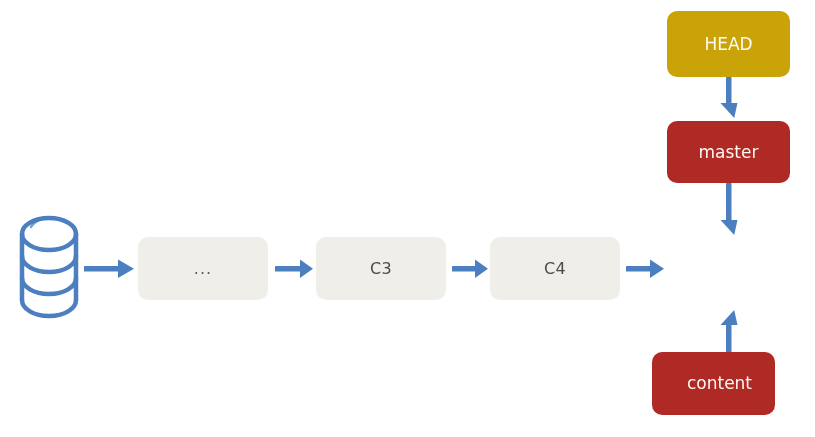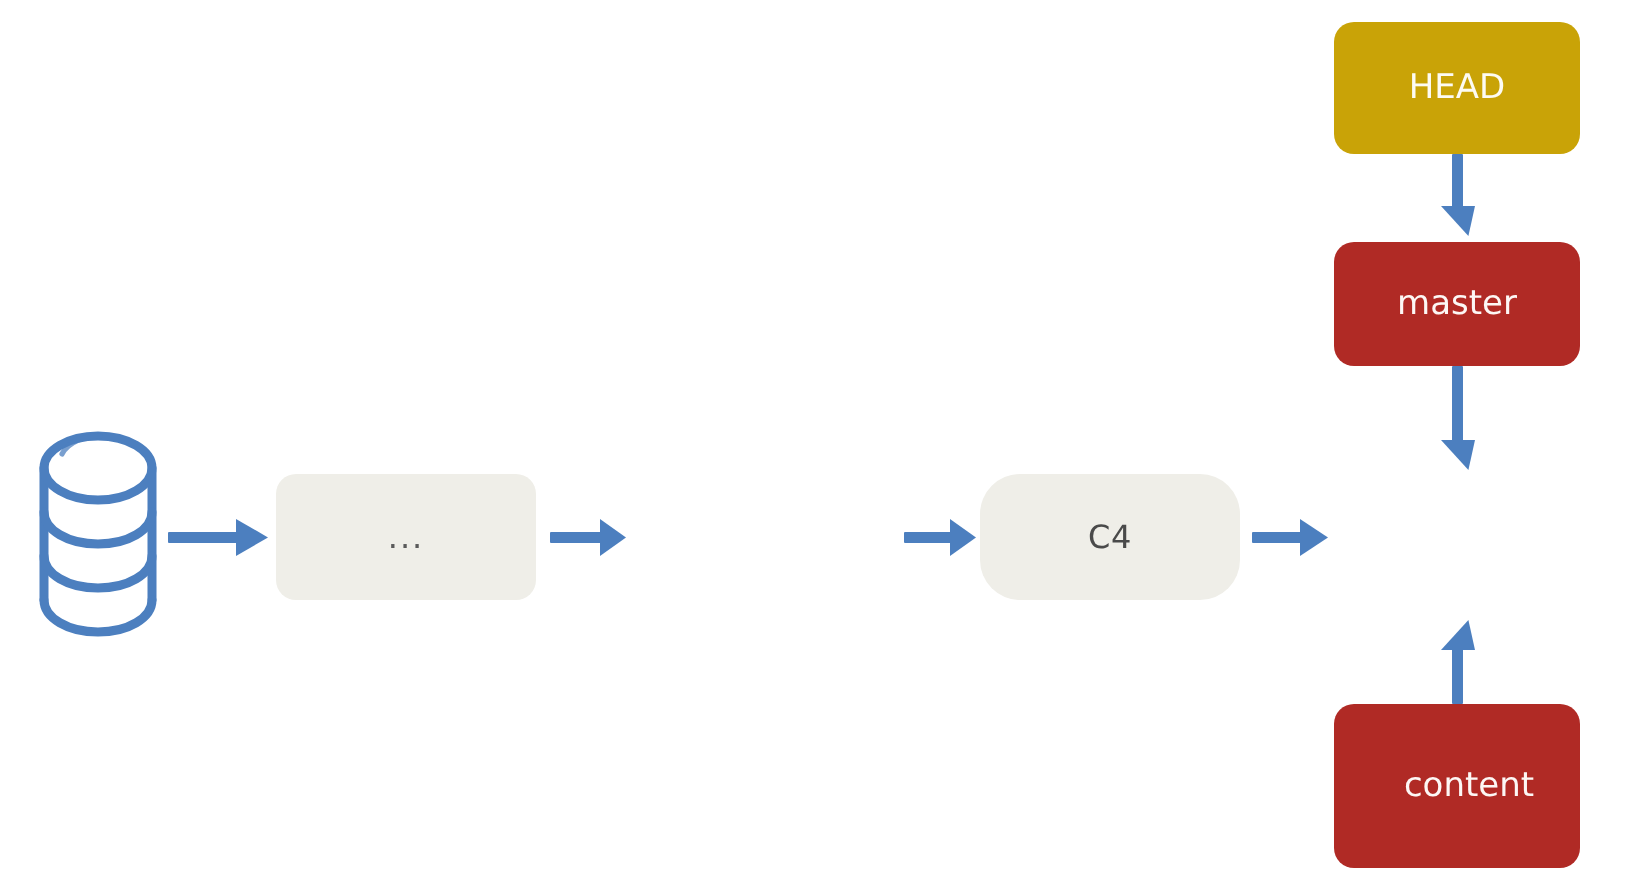--- a/index.html
+++ b/index.html
@@ -123,19 +123,20 @@
       </g>
     </g>
   </svg>
 
   <div class="node node-head" style="left:667px; top:11px; width:123px; height:66px;">HEAD</div>
 
   <div class="node node-ref" style="left:667px; top:121px; width:123px; height:62px;">master</div>
 
   <div class="node node-commit node-ellipsis" style="left:138px; top:237px; width:130px; height:63px;">...</div>
 
+  <div class="node node-commit" style="left:316px; top:237px; width:130px; height:63px;">C3</div>
 
-  <div class="node node-commit" style="left:490px; top:237px; width:130px; height:63px;border-radius:20px;">C4</div>
+  <div class="node node-commit" style="left:490px; top:237px; width:130px; height:63px;">C4</div>
 
 
-  <div class="node node-ref" style="left:667px; top:352px; width:123px; height:82px;padding-left:12px;">content</div>
+  <div class="node node-ref" style="left:652px; top:352px; width:123px; height:63px;padding-left:12px;">content</div>
 
 </div>
 
 </body></html>

